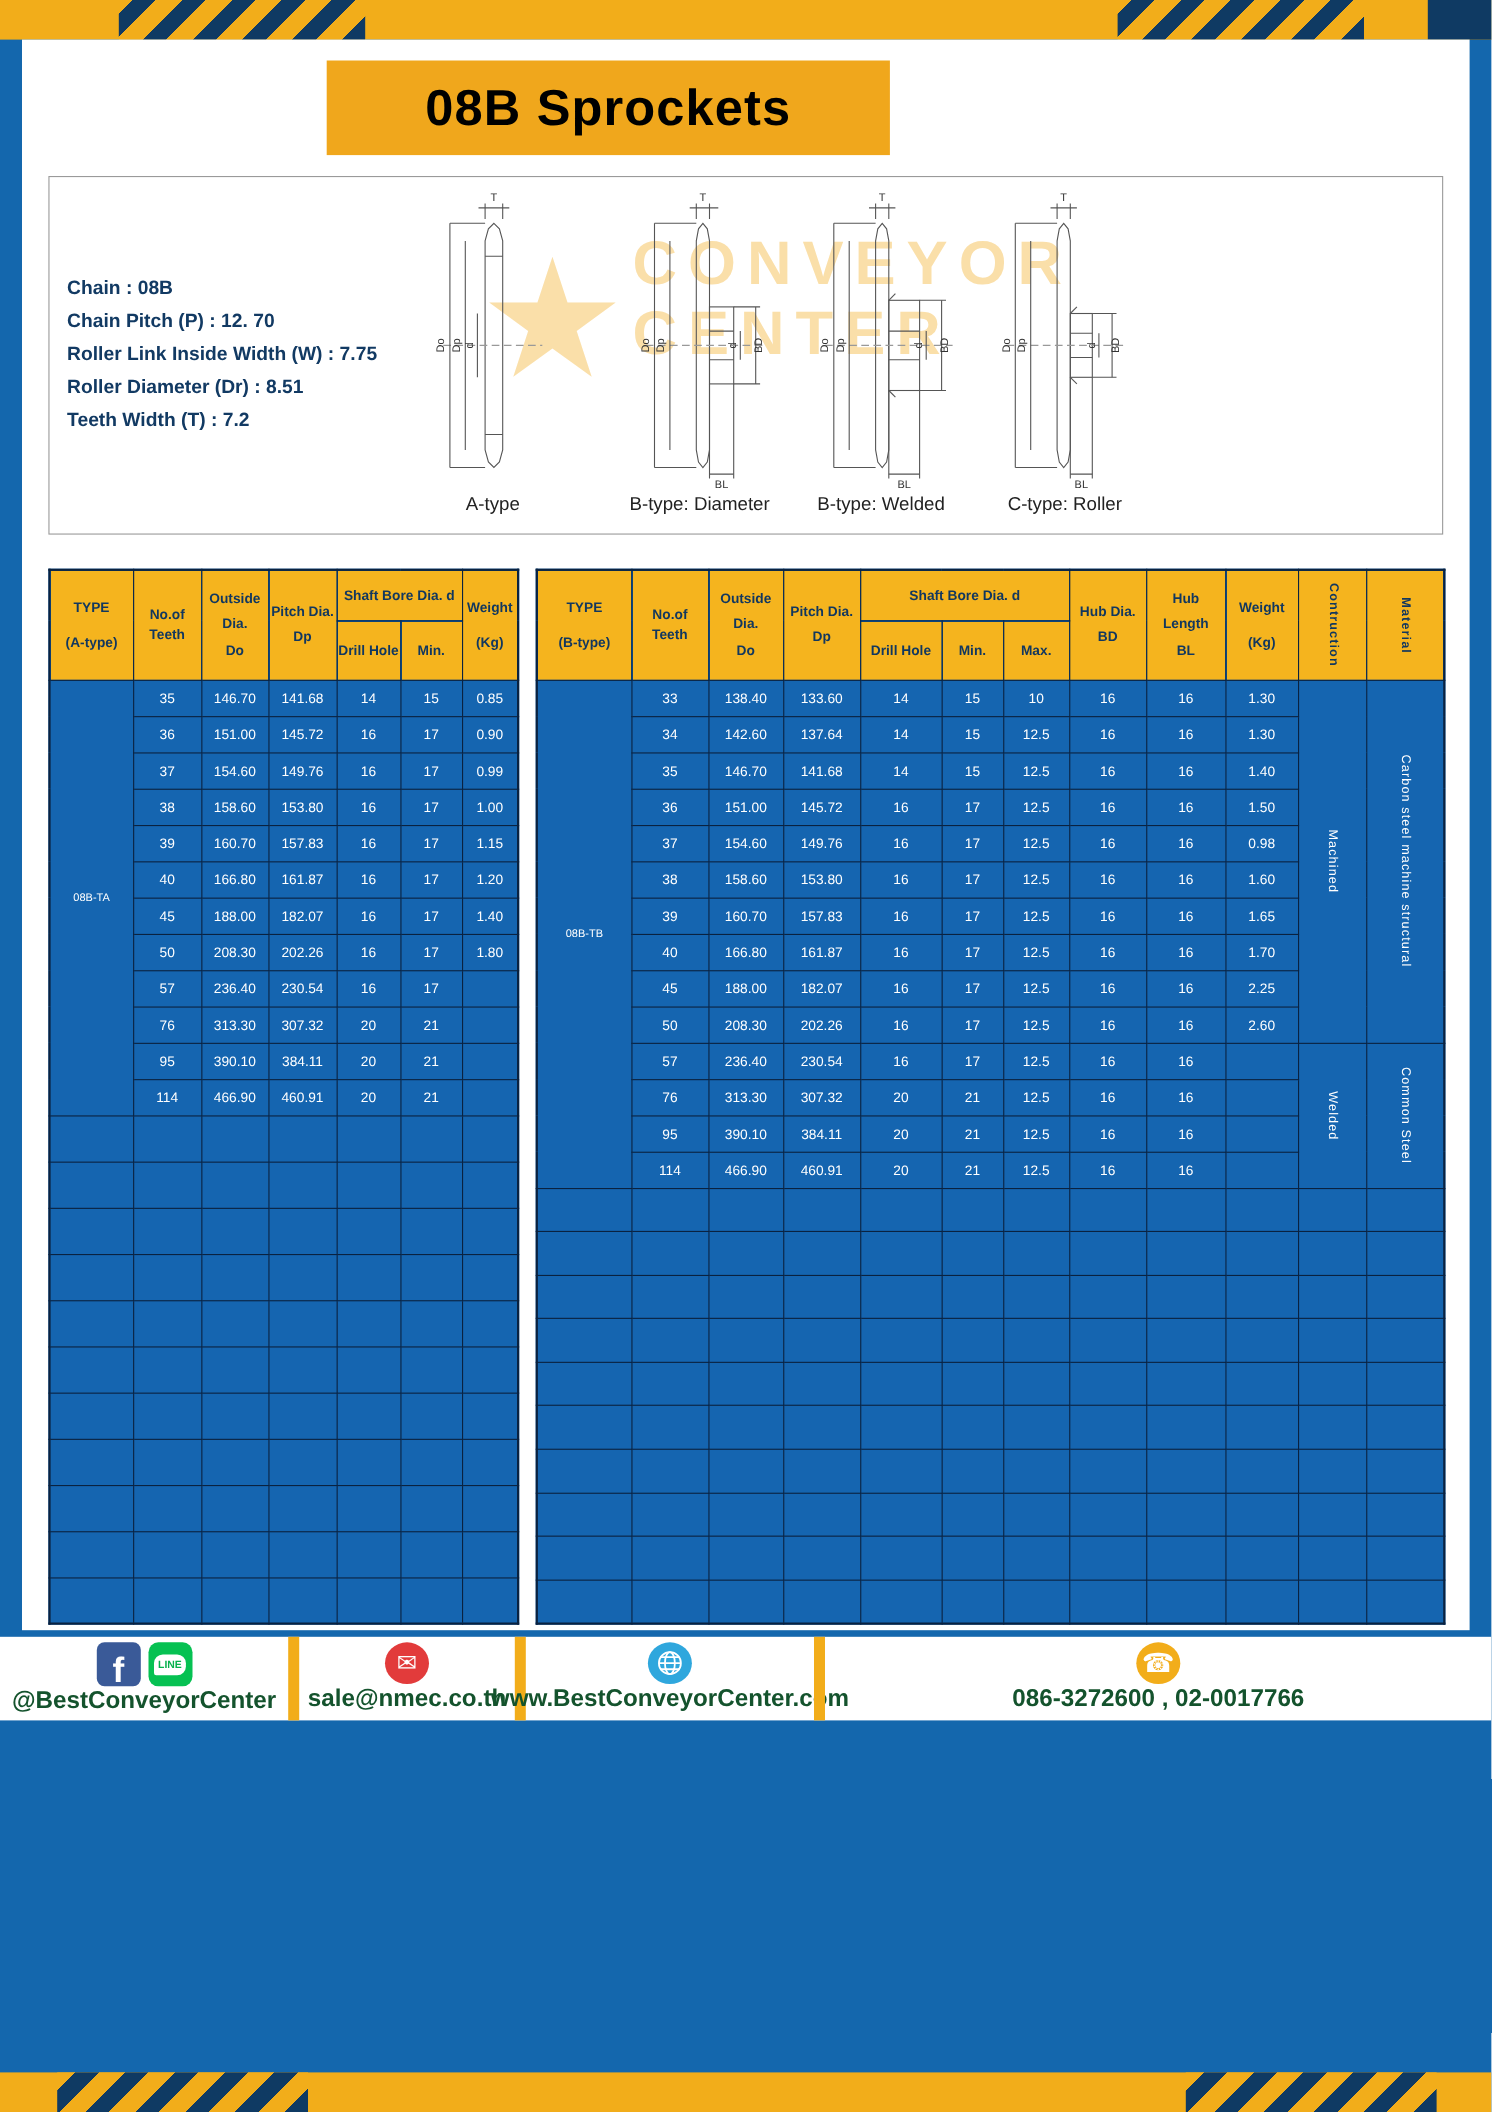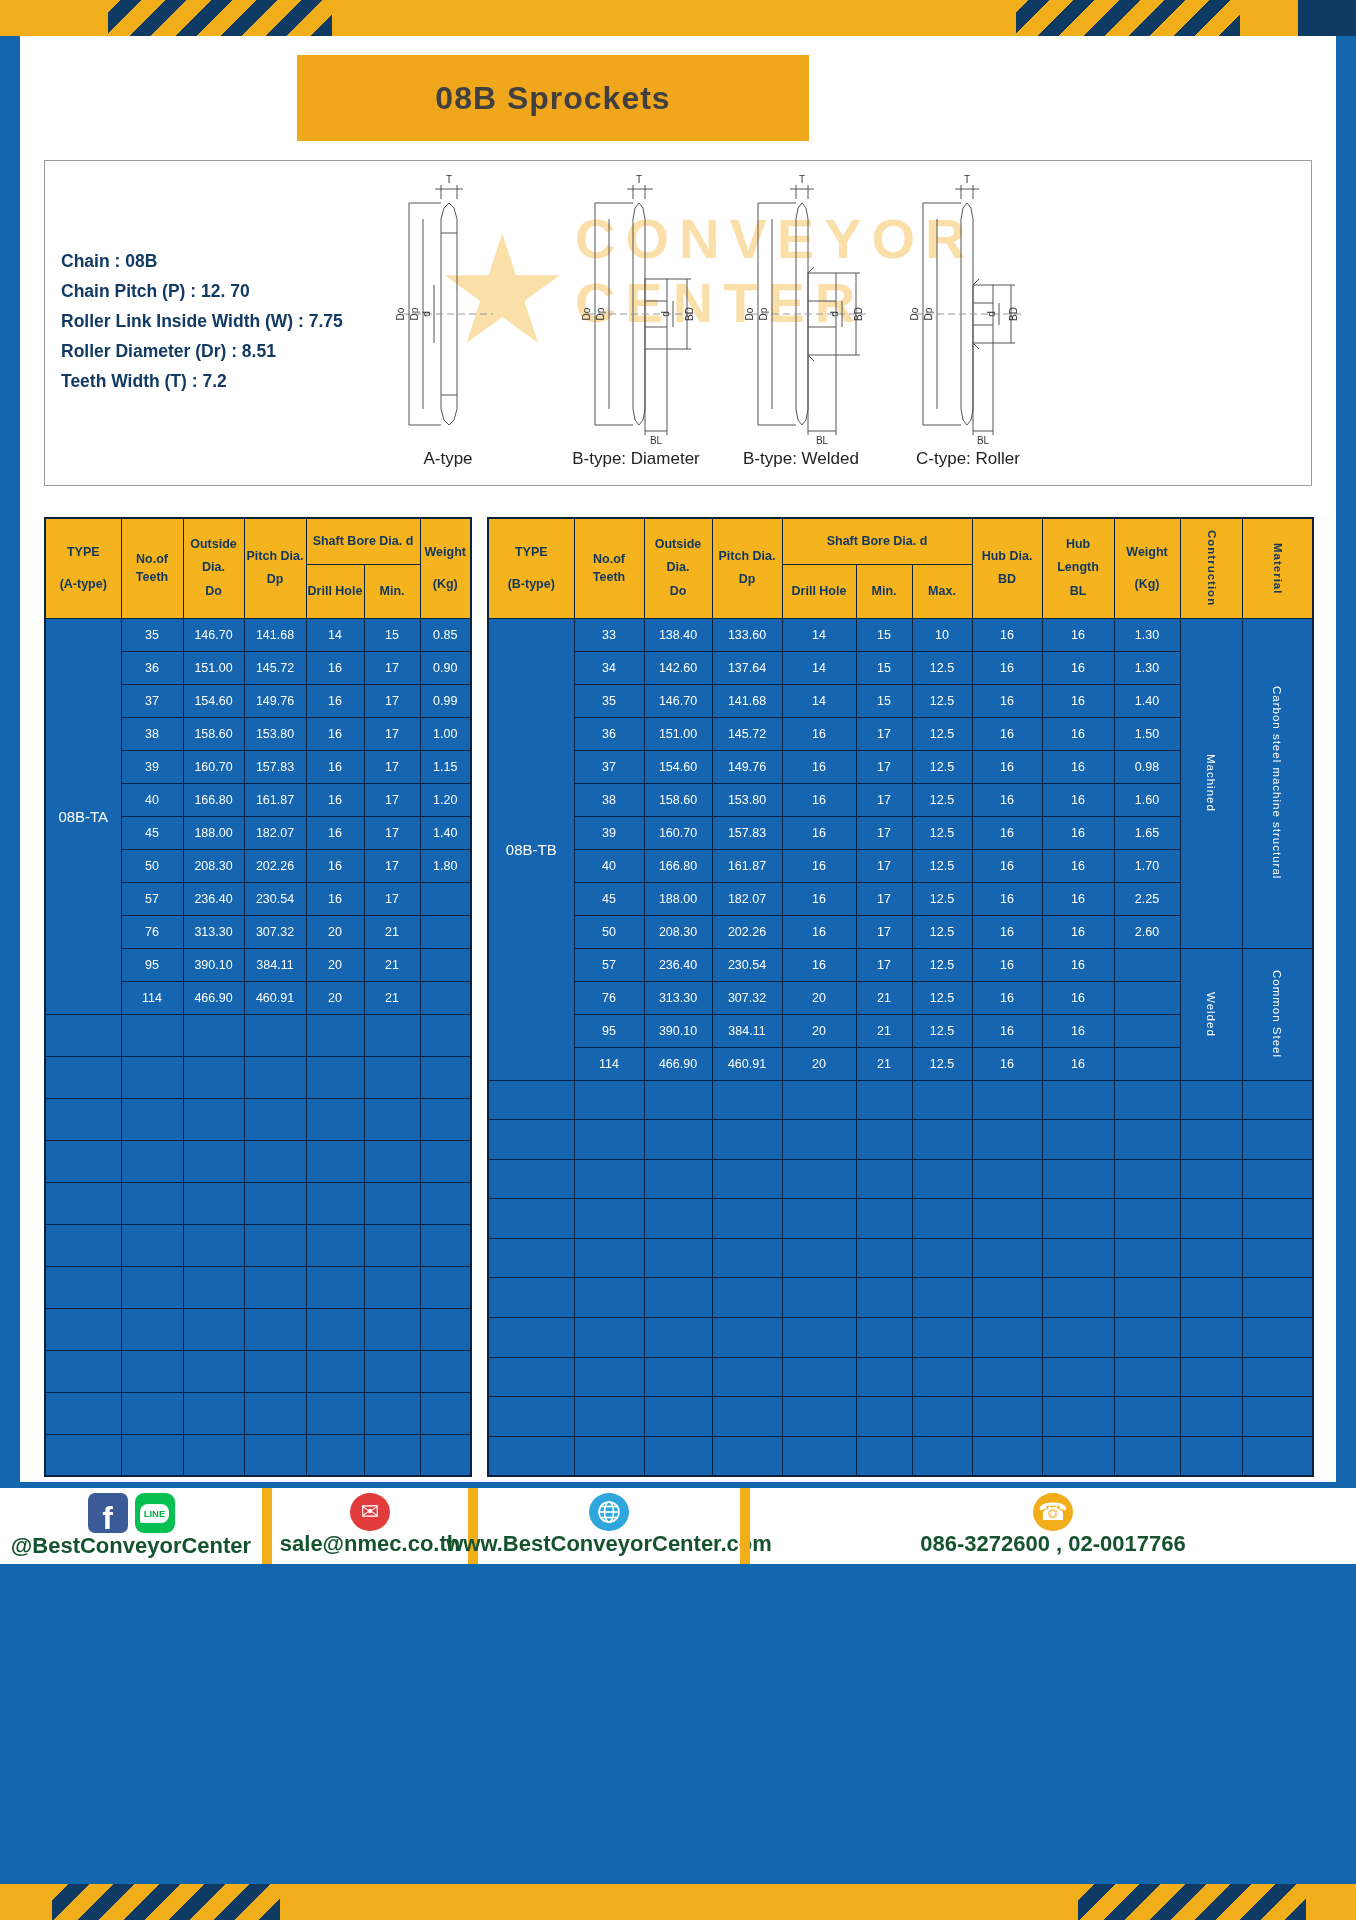--- a/index.html
+++ b/index.html
@@ -15,21 +15,21 @@
   .hz-a { left:108px; width:224px; }
   .hz-b { left:1016px; width:224px; }
   .hz-c { left:52px; width:228px; }
   .hz-d { left:1078px; width:228px; }
   .corner-navy { position:absolute; top:0; right:0; width:58px; height:100%; background:#0f3a63; }
 
   .page { position:absolute; left:20px; top:36px; width:1316px; height:1446px; background:#ffffff; }
 
   .title-banner { position:absolute; left:277px; top:19px; width:512px; height:86px; background:#f0a71c;
                   display:flex; align-items:center; justify-content:center; }
-  .title-banner span { font-size:32px; font-weight:bold; color:#404040; letter-spacing:1px; }
+  .title-banner span { font-size:46px; font-weight:bold; color:#000000; letter-spacing:1px; }
 
   .diagram-box { position:absolute; left:24px; top:124px; width:1268px; height:326px; background:#fff; border:1px solid #9a9a9a; }
 
   .specs { position:absolute; left:16px; top:90px; color:#123a63; font-weight:bold; font-size:17.5px; }
   .specs div { margin-bottom:9px; }
 
   .watermark { position:absolute; left:390px; top:46px; pointer-events:none; z-index:0; }
   .wm-star { position:absolute; left:0px; top:-4px; font-size:150px; color:rgba(243,176,40,0.40); }
   .wm-lines { margin-left:140px; font-size:56px; font-weight:bold; letter-spacing:10px; line-height:64px;
               color:rgba(243,176,40,0.40); }
@@ -46,21 +46,21 @@
   th, td { border:1px solid #0a2240; text-align:center; vertical-align:middle; overflow:hidden; padding:0 1px; }
   th { background:#f5b41e; color:#11375f; font-weight:bold; font-size:12.5px; line-height:1.5; }
   th.sp-wide { line-height:2.6; }
   th.sp-med  { line-height:1.9; }
   thead tr:first-child { height:46px; }
   thead tr:last-child  { height:54px; }
   td { background:#1565b0; color:#ffffff; font-size:12.5px; }
   tbody tr { height:33px; }
   .ta tr.empty-row { height:42px; }
   .tb tr.empty-row { height:39.6px; }
-  td.type-cell { font-size:15px; }
+  td.type-cell { font-size:10px; }
   th.vert, td.vert { writing-mode:vertical-rl; letter-spacing:1px; }
   th.vert { font-size:11.5px; }
   td.vert { font-size:11.5px; }
 
   
   .footer { position:absolute; left:0; top:1488px; width:1356px; height:76px; background:#ffffff; display:flex; z-index:2; }
   .fsep { width:10px; height:100%; background:#f2ad1a; }
   .fsec { display:flex; flex-direction:column; align-items:center; justify-content:space-between; padding:5px 0 7px; }
   .fsec-1 { width:262px; } .fsec-2 { width:196px; } .fsec-3 { width:262px; } .fsec-4 { flex:1; }
   .ftext { font-size:22px; font-weight:bold; color:#14532d; white-space:nowrap; }

